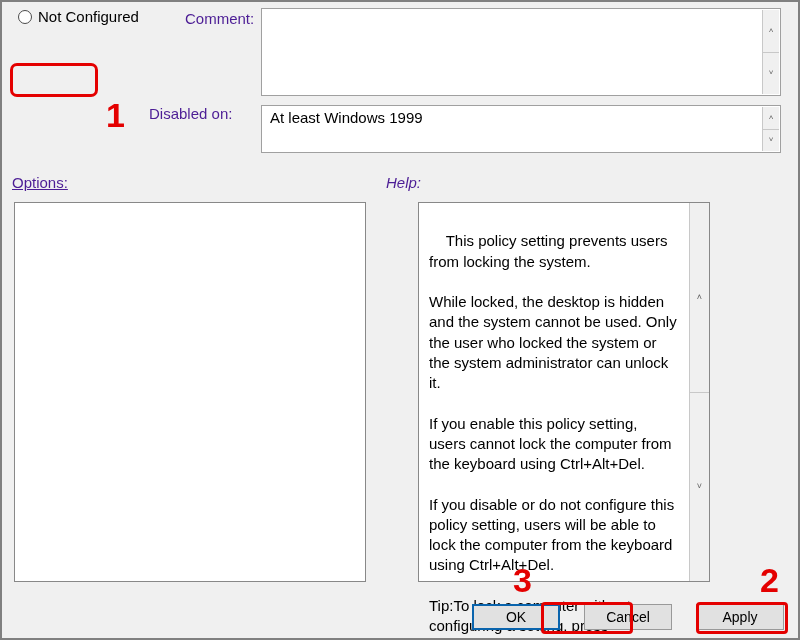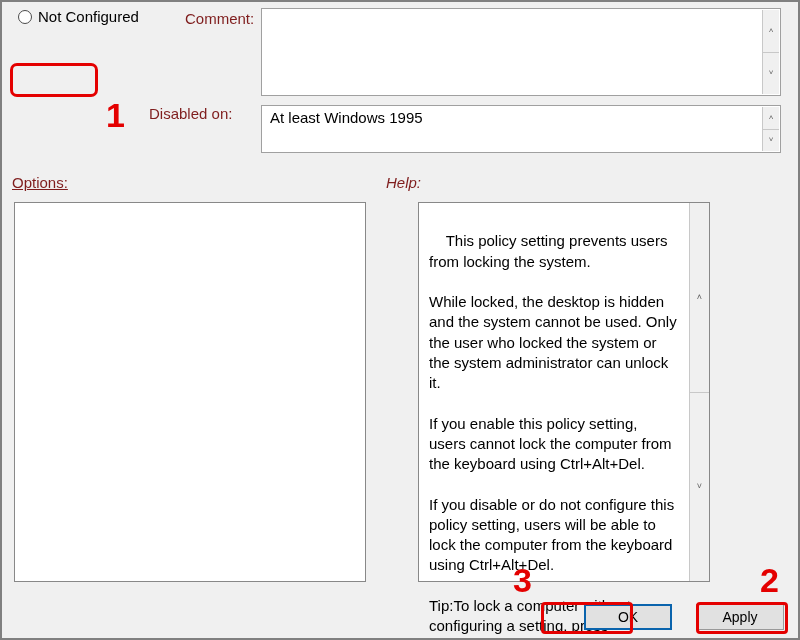--- a/index.html
+++ b/index.html
@@ -39,21 +39,21 @@
   .radio-inner {
     width: 7px; height: 7px;
     border-radius: 50%;
     background: #000;
   }
 
   
   .label {
     position: absolute;
     font-size: 15px;
-    color: #7f1d1d;
+    color: #4c1d95;
   }
   .comment-label { left: 183px; top: 8px; }
   .supported-label { left: 147px; top: 103px; }
   .options-label   { left: 10px;  top: 172px; text-decoration: underline; }
   .help-label      { left: 384px; top: 172px; font-style: italic; }
 
   .textbox {
     position: absolute;
     background: #fff;
     border: 1px solid #a0a0a0;
@@ -165,21 +165,21 @@
   <div class="textbox comment-box">
     <span></span>
     <div class="spinner">
       <div>˄</div>
       <div>˅</div>
     </div>
   </div>
 
   <div class="label supported-label">Disabled on:</div>
   <div class="textbox support-box">
-    <span>At least Windows 1995</span>
+    <span>At least Windows 1999</span>
     <div class="spinner">
       <div>˄</div>
       <div>˅</div>
     </div>
   </div>
 
   <div class="label options-label">Options:</div>
   <div class="label help-label">Help:</div>
 
   <div class="options-pane"></div>
@@ -195,20 +195,21 @@
 
 Tip:To lock a computer without configuring a setting, press Ctrl+Alt+Delete, and then click Lock this computer.</span>
     <div class="spinner help-hidden-scroll">
       <div>˄</div>
       <div>˅</div>
     </div>
   </div>
 
   <div class="buttons">
     <div class="btn default">OK</div>
+    <div class="btn">Cancel</div>
     <div class="btn">Apply</div>
   </div>
 
   <div class="callout-box c-disabled"></div>
   <div class="callout-box c-ok"></div>
   <div class="callout-box c-apply"></div>
   <div class="callout-num n1">1</div>
   <div class="callout-num n2">2</div>
   <div class="callout-num n3">3</div>
 </div>

